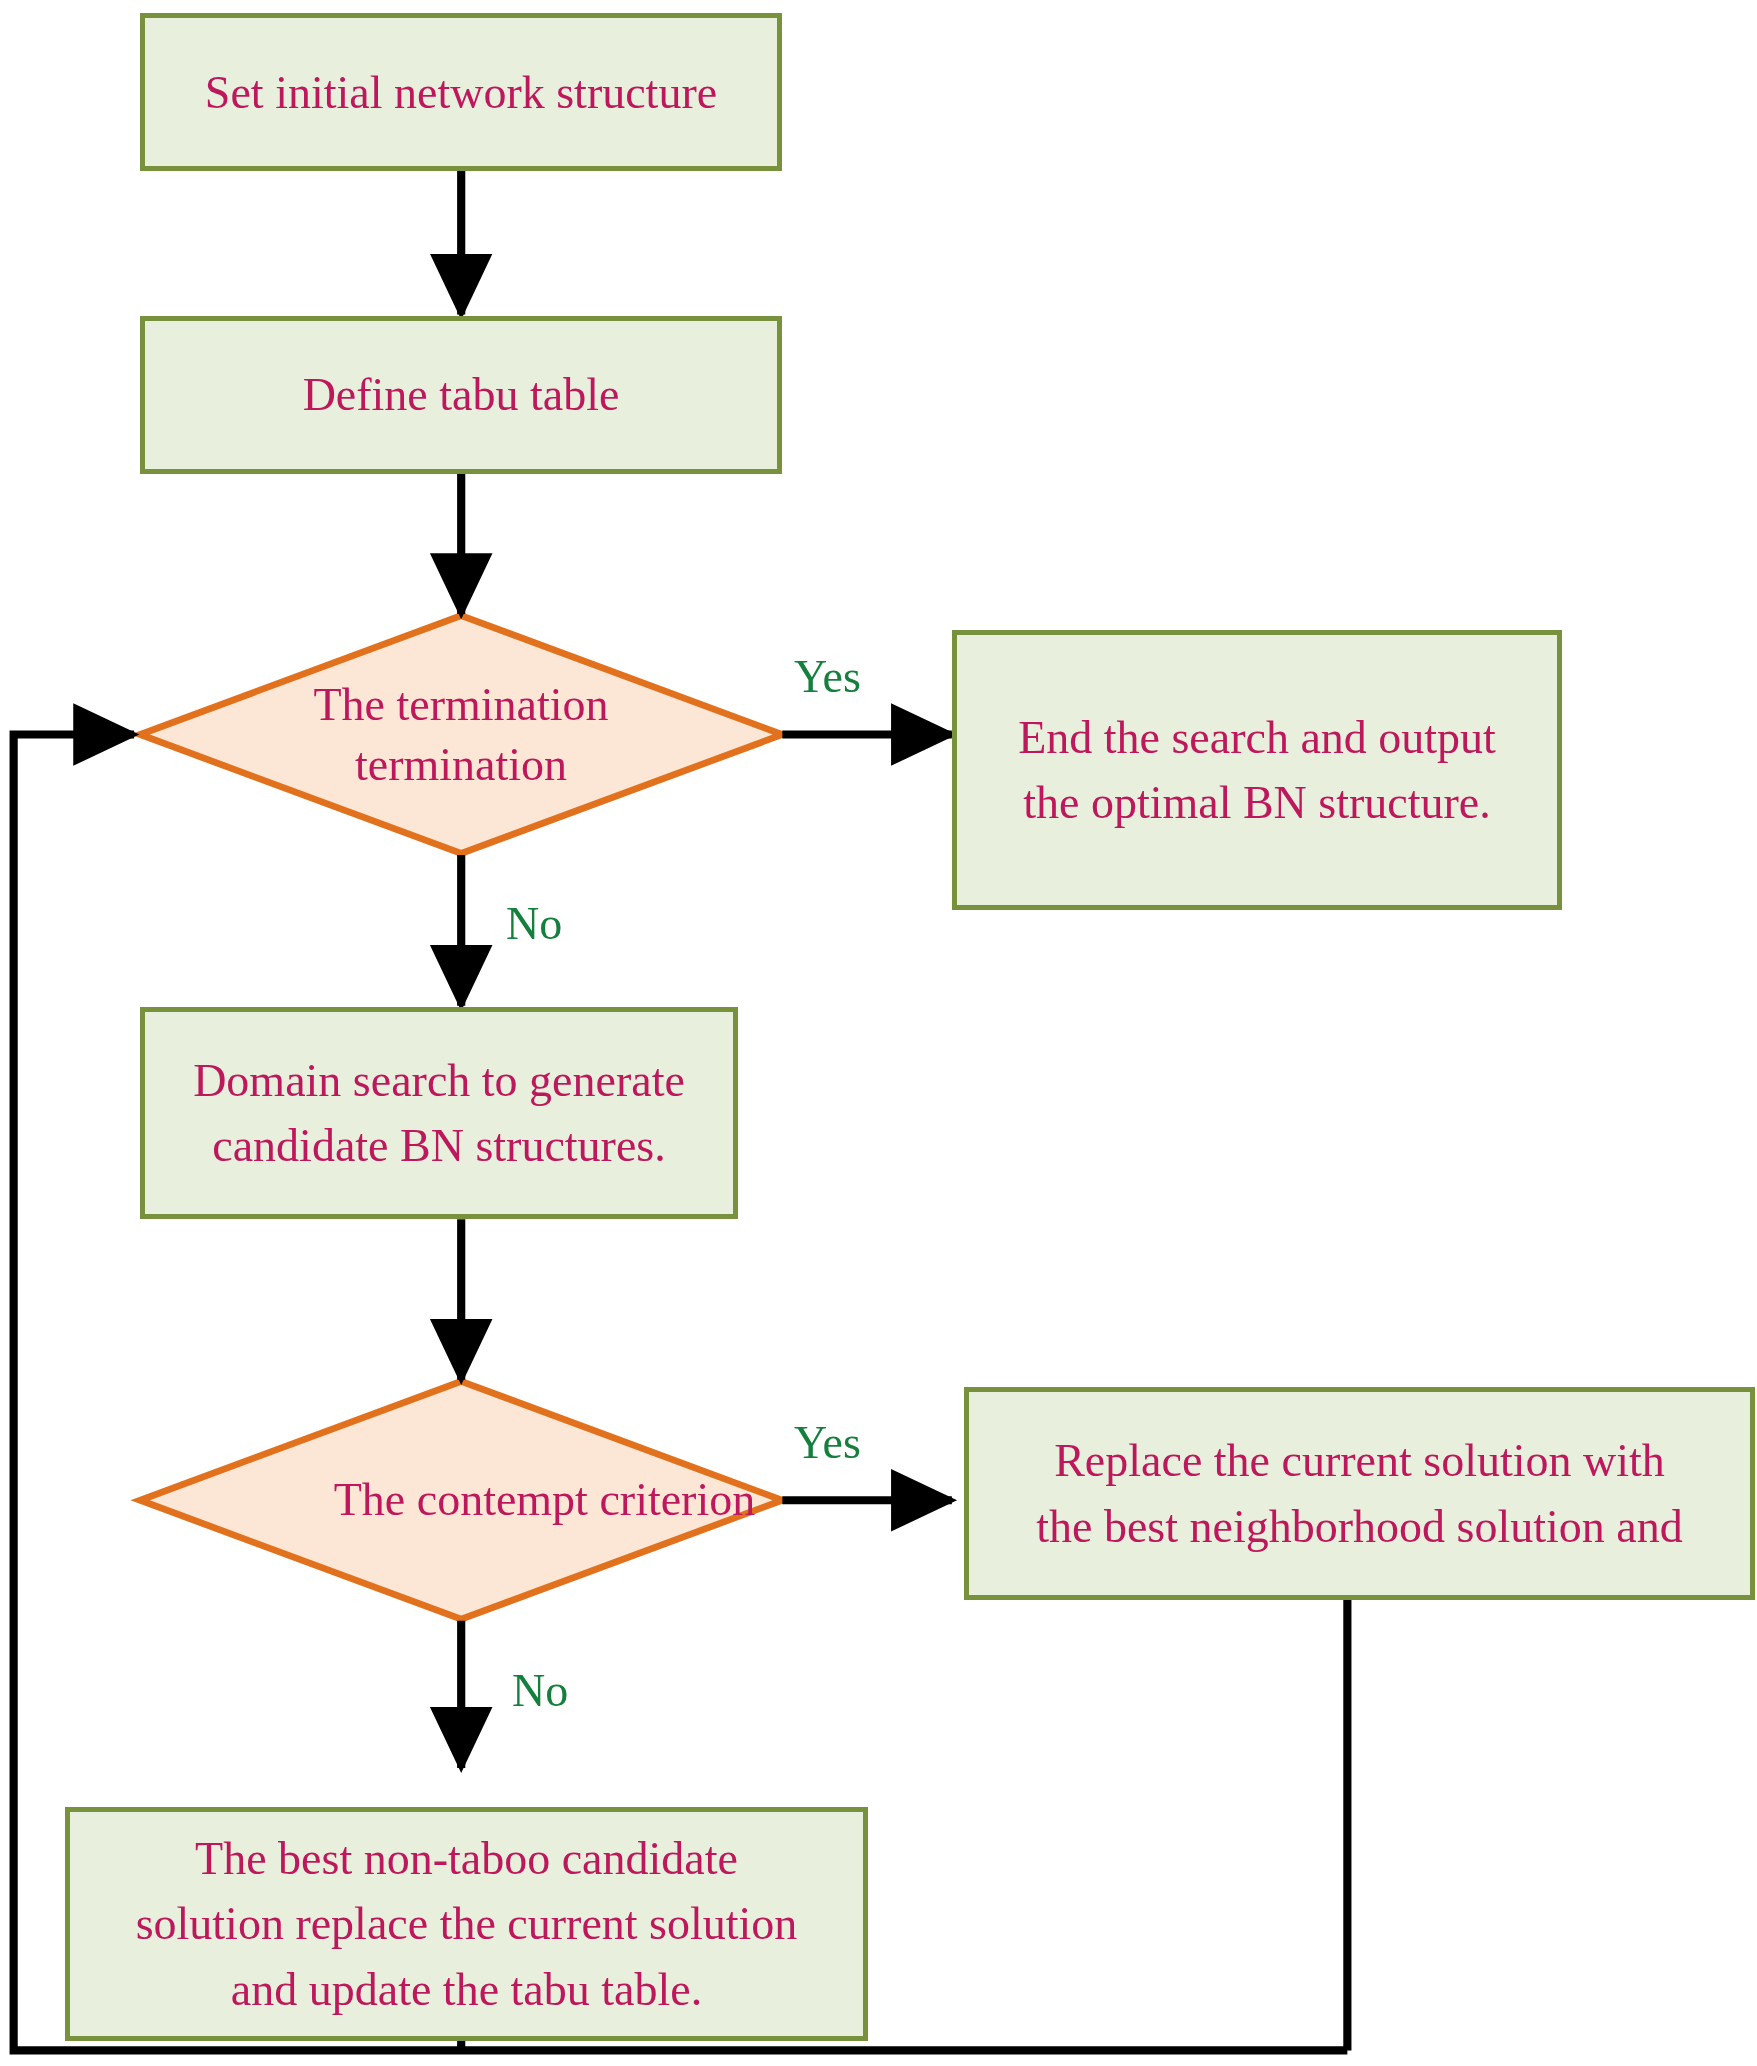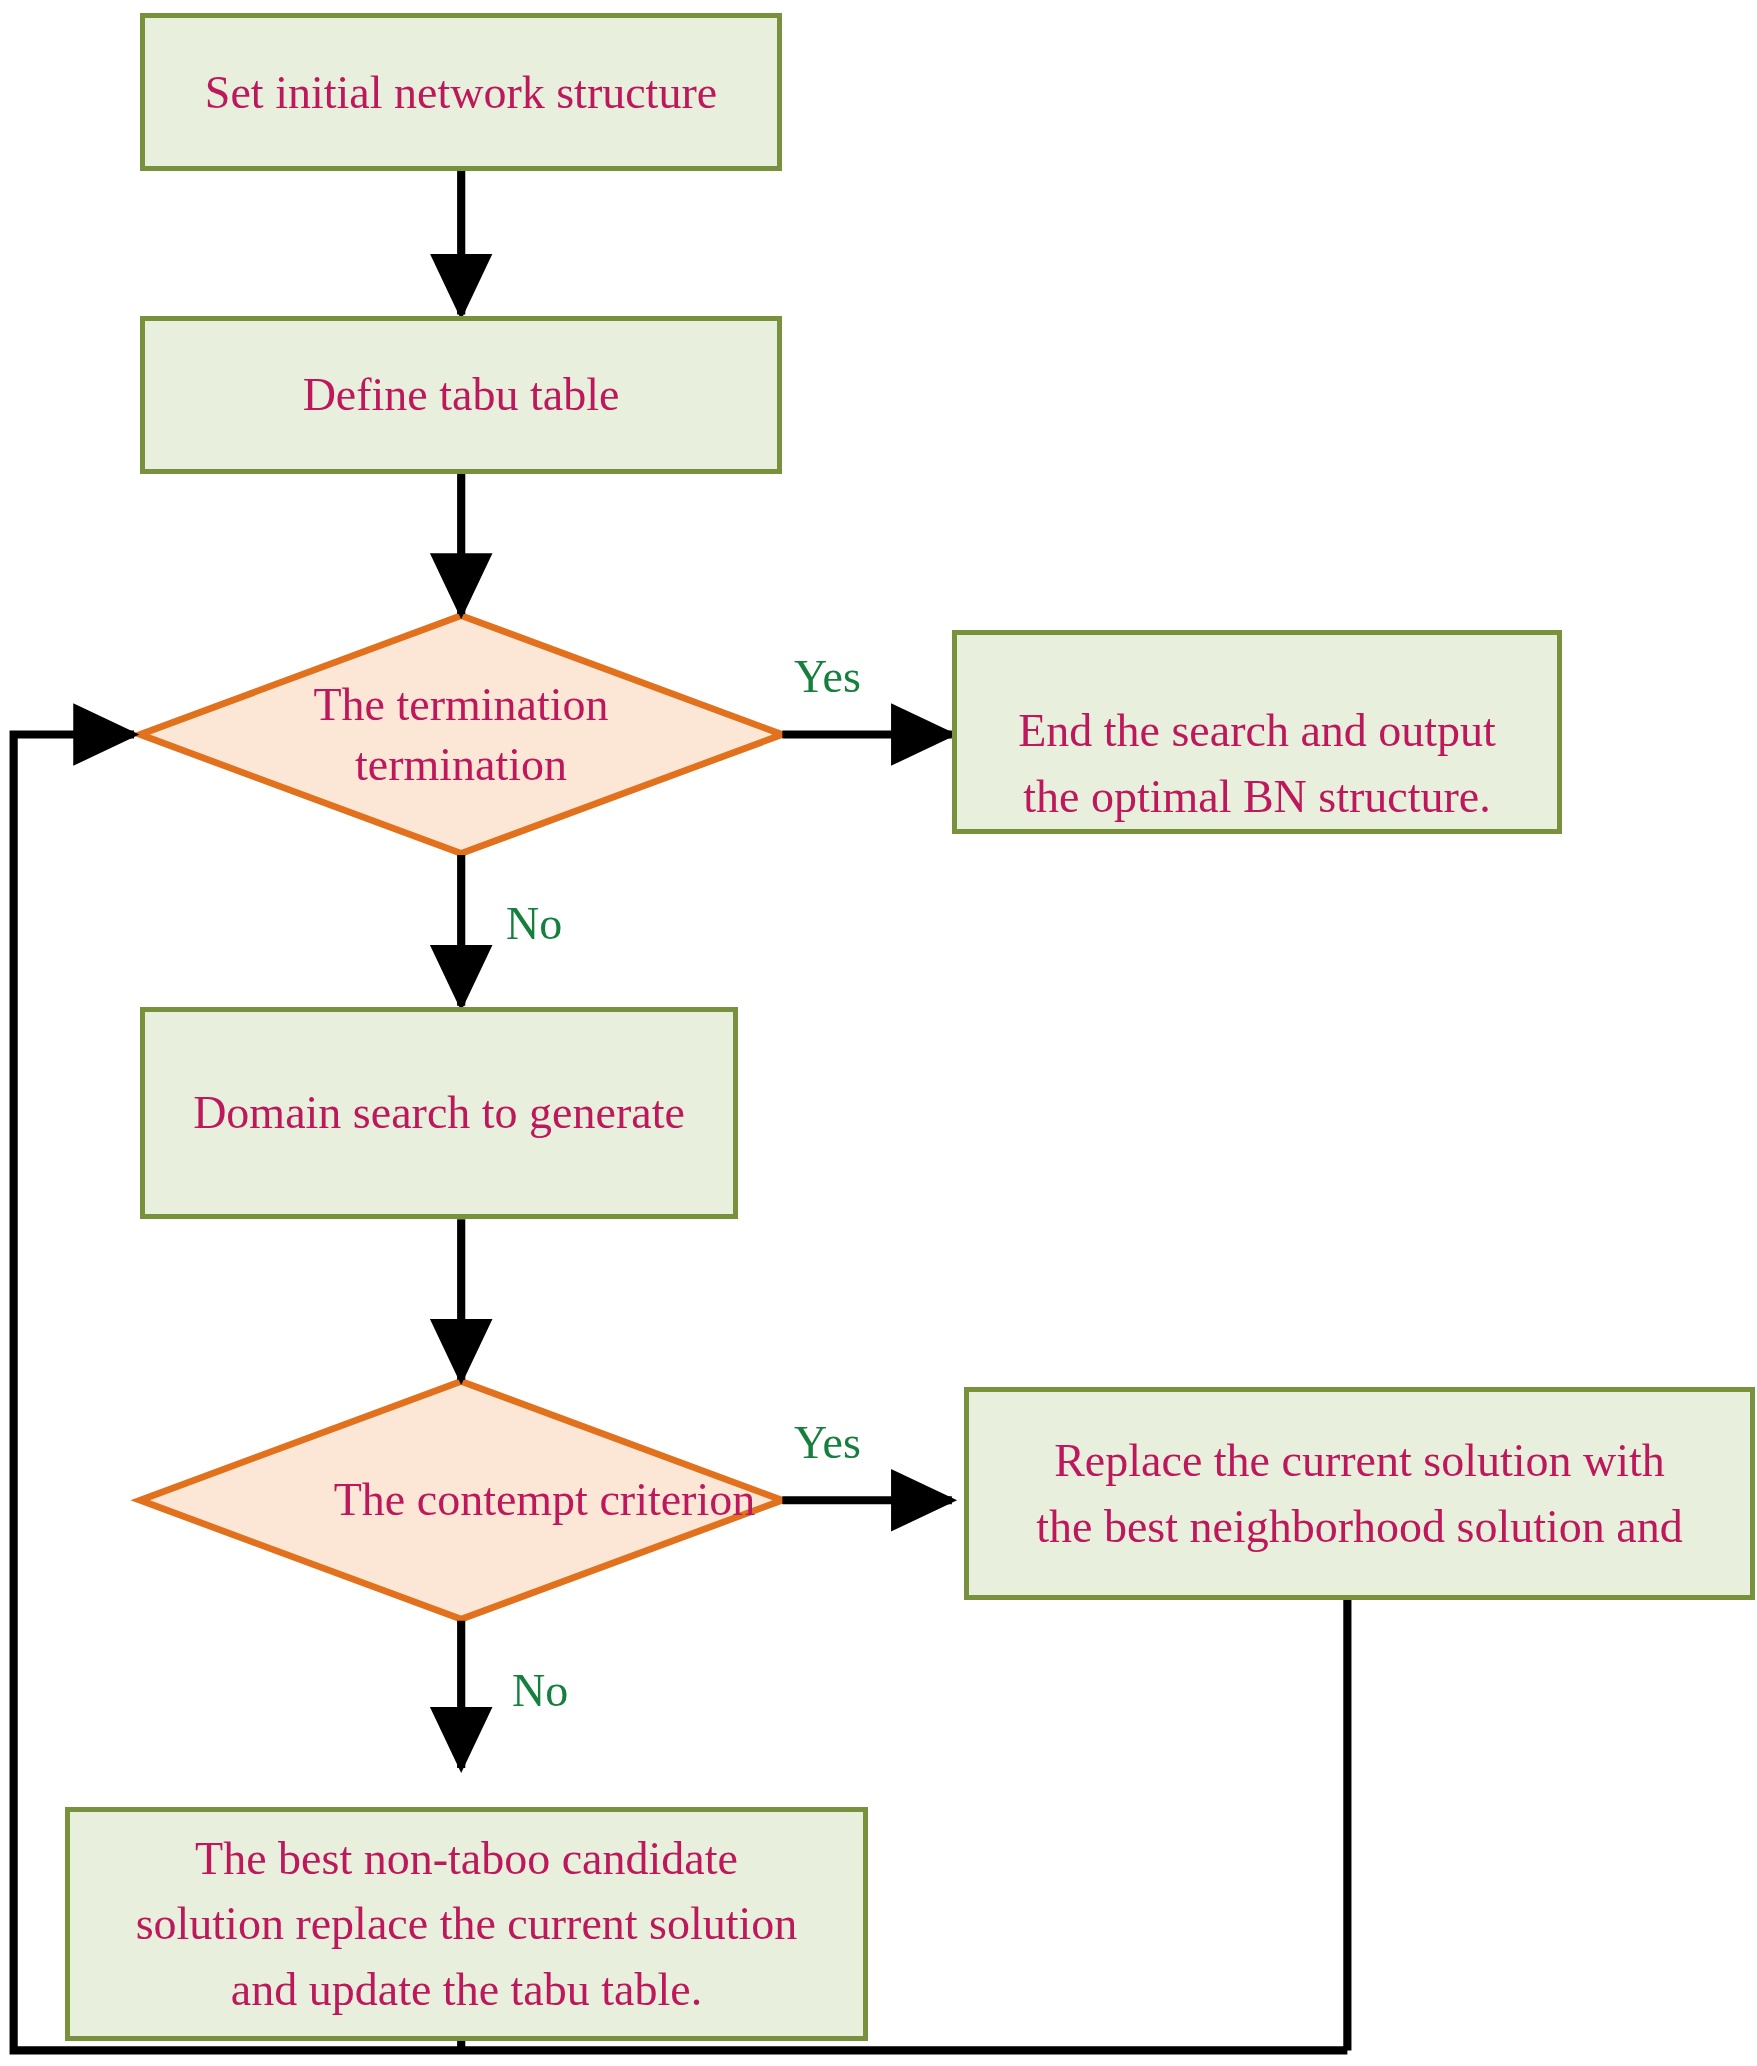--- a/index.html
+++ b/index.html
@@ -111,30 +111,31 @@
     <span class="txt">Define tabu table</span>
   </div>
 
   <div class="node decision" style="left:140px; top:616px; width:642px; height:238px;">
     <span class="txt">
       <span>The termination</span><br>
       <span>termination</span>
     </span>
   </div>
 
-  <div class="node proc" style="left:952px; top:630px; width:610px; height:204px;align-items:flex-end;">
+  <div class="node proc" style="left:952px; top:630px; width:610px; height:280px;">
     <span class="txt">
       <span>End the search and output</span><br>
       <span>the optimal BN structure.</span>
     </span>
   </div>
 
   <div class="node proc" style="left:140px; top:1007px; width:598px; height:212px;">
     <span class="txt">
       <span>Domain search to generate</span><br>
+      <span>candidate BN structures.</span>
     </span>
   </div>
 
   <div class="node decision" style="left:140px; top:1381px; width:642px; height:238px;justify-content:flex-end;">
     <span class="txt">The contempt criterion</span>
   </div>
 
   <div class="node proc" style="left:964px; top:1387px; width:791px; height:213px;">
     <span class="txt">
       <span>Replace the current solution with</span><br>

